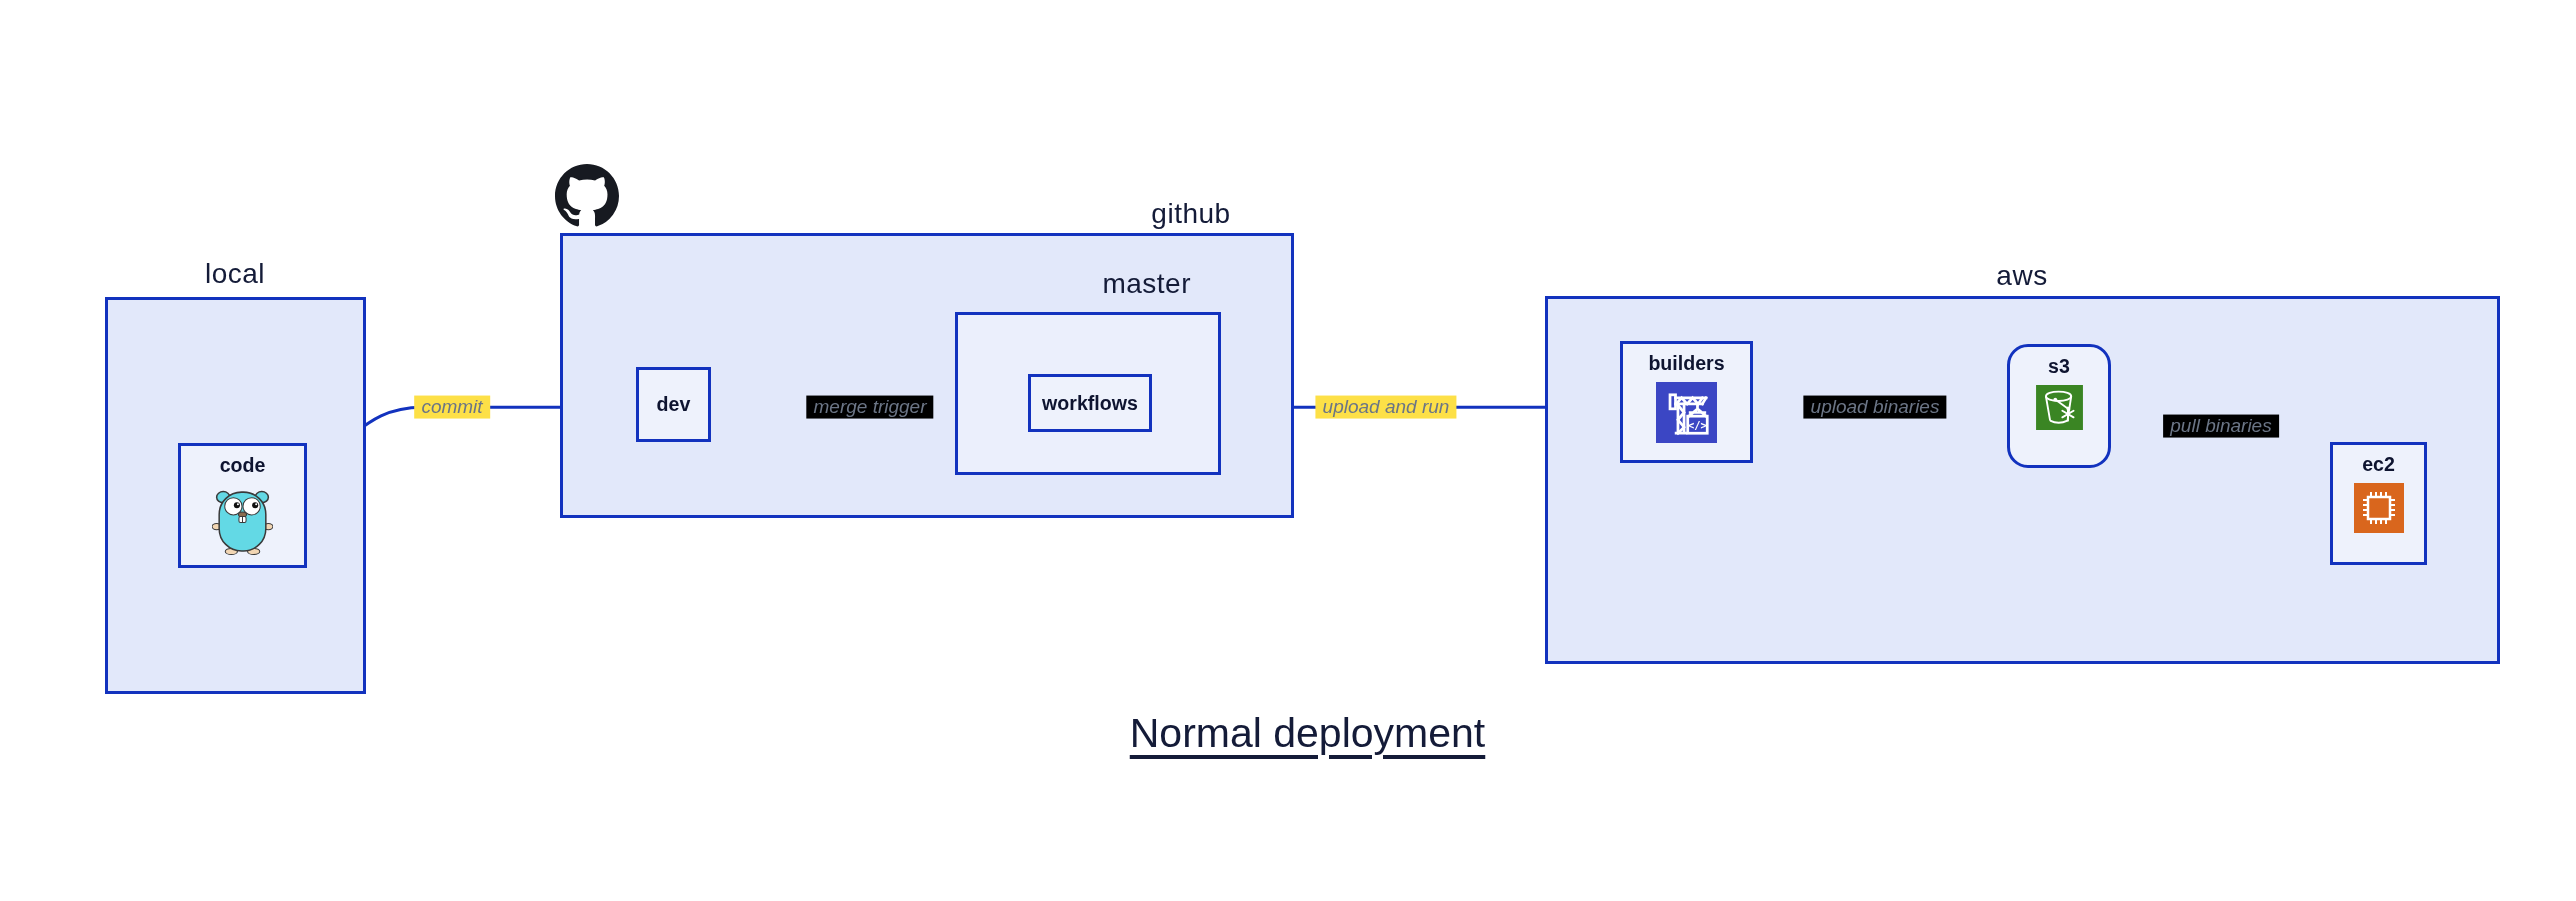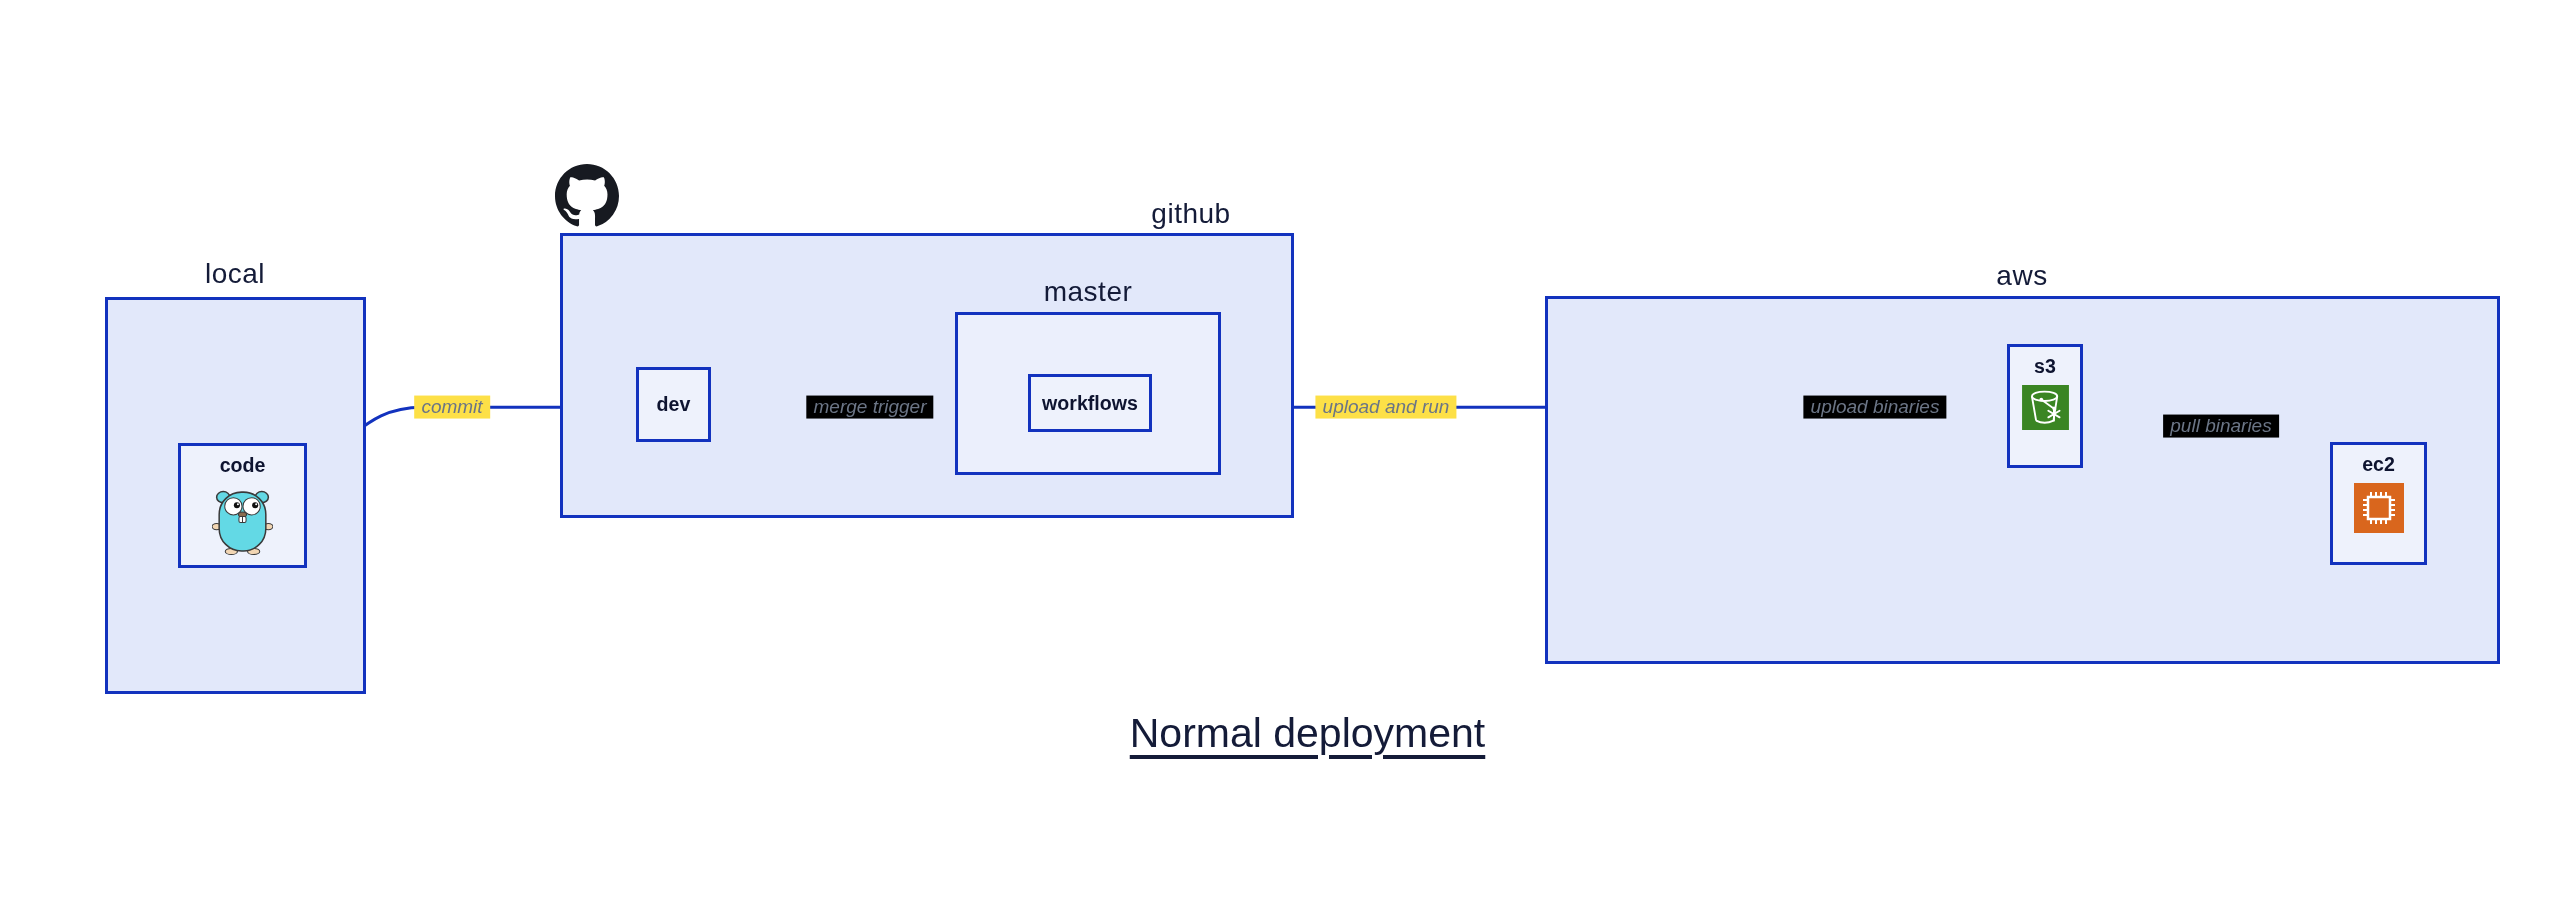--- a/index.html
+++ b/index.html
@@ -82,32 +82,51 @@
       <path d="M8 0C3.58 0 0 3.58 0 8c0 3.54 2.29 6.53 5.47 7.59.4.07.55-.17.55-.38 0-.19-.01-.82-.01-1.49-2.01.37-2.53-.49-2.69-.94-.09-.23-.48-.94-.82-1.13-.28-.15-.68-.52-.01-.53.63-.01 1.08.58 1.23.82.72 1.21 1.87.87 2.33.66.07-.52.28-.87.51-1.07-1.78-.2-3.64-.89-3.64-3.95 0-.87.31-1.59.82-2.15-.08-.2-.36-1.02.08-2.12 0 0 .67-.21 2.2.82.64-.18 1.32-.27 2-.27s1.36.09 2 .27c1.53-1.04 2.2-.82 2.2-.82.44 1.1.16 1.92.08 2.12.51.56.82 1.27.82 2.15 0 3.07-1.87 3.75-3.65 3.95.29.25.54.73.54 1.48 0 1.07-.01 1.93-.01 2.2 0 .21.15.46.55.38A8.01 8.01 0 0 0 16 8c0-4.42-3.58-8-8-8z"></path>
     </svg>
   </span>
   <div class="group-label" style="left:1088px;top:198px;width:206px;">github</div>
   <div class="group-box" style="left:560px;top:233px;width:734px;height:285px;"></div>
 
   <div class="node center-label" style="left:636px;top:367px;width:75px;height:75px;">
     <span class="node-label">dev</span>
   </div>
 
-  <div class="group-label" style="left:985px;top:276px;width:206px;">master</div>
+  <div class="group-label" style="left:985px;top:268px;width:206px;text-align:right;">master</div>
   <div class="group-box master" style="left:955px;top:312px;width:266px;height:163px;"></div>
 
   <div class="node center-label" style="left:1028px;top:374px;width:124px;height:58px;">
     <span class="node-label">workflows</span>
   </div>
 
   <div class="group-label" style="left:1919px;top:260px;width:206px;">aws</div>
   <div class="group-box" style="left:1545px;top:296px;width:955px;height:368px;"></div>
 
+  <div class="node top-label" style="left:1620px;top:341px;width:133px;height:122px;">
+    <span class="node-label">builders</span>
+    <span class="node-icon">
+      <svg width="61" height="61" viewBox="0 0 100 100">
+        <rect x="0" y="0" width="100" height="100" fill="#3b46c4"></rect>
+        <g stroke="#ffffff" stroke-width="4.5" fill="none" stroke-linecap="square">
+          <rect x="23" y="21" width="9" height="23"></rect>
+          <path d="M32 26 H82 M32 36 H76"></path>
+          <path d="M33 36 L42 26 L51 36 L60 26 L69 36 L76 26"></path>
+          <path d="M82 26 L76 36"></path>
+          <path d="M36 36 V84 M46 36 V84 M33 84 H49"></path>
+          <path d="M36 38 L46 50 L36 62 L46 74 L36 84"></path>
+          <path d="M68 36 V44 M68 44 L54 56 M68 44 L82 56 M56 50 H80"></path>
+          <rect x="52" y="56" width="32" height="28"></rect>
+        </g>
+        <text x="68" y="77" font-size="17" font-weight="bold" fill="#ffffff" text-anchor="middle" font-family="'DejaVu Sans Mono', monospace">&lt;/&gt;</text>
+      </svg>
+    </span>
+  </div>
 
-  <div class="node top-label" style="left:2007px;top:344px;width:76px;height:124px;">
+  <div class="node top-label" style="left:2007px;top:344px;width:104px;height:124px;border-radius:21px;">
     <span class="node-label">s3</span>
     <span class="node-icon">
       <svg width="47" height="45" viewBox="0 0 100 96">
         <rect x="0" y="0" width="100" height="96" fill="#3a8523"></rect>
         <g stroke="#ffffff" stroke-width="4" fill="none">
           <ellipse cx="48" cy="24" rx="27" ry="10"></ellipse>
           <path d="M21 24 L30 76 M75 24 L67 76 M30 76 Q48 85 67 76"></path>
           <line x1="41" y1="31" x2="69" y2="51"></line>
         </g>
         <circle cx="41" cy="31" r="4" fill="#ffffff"></circle>

